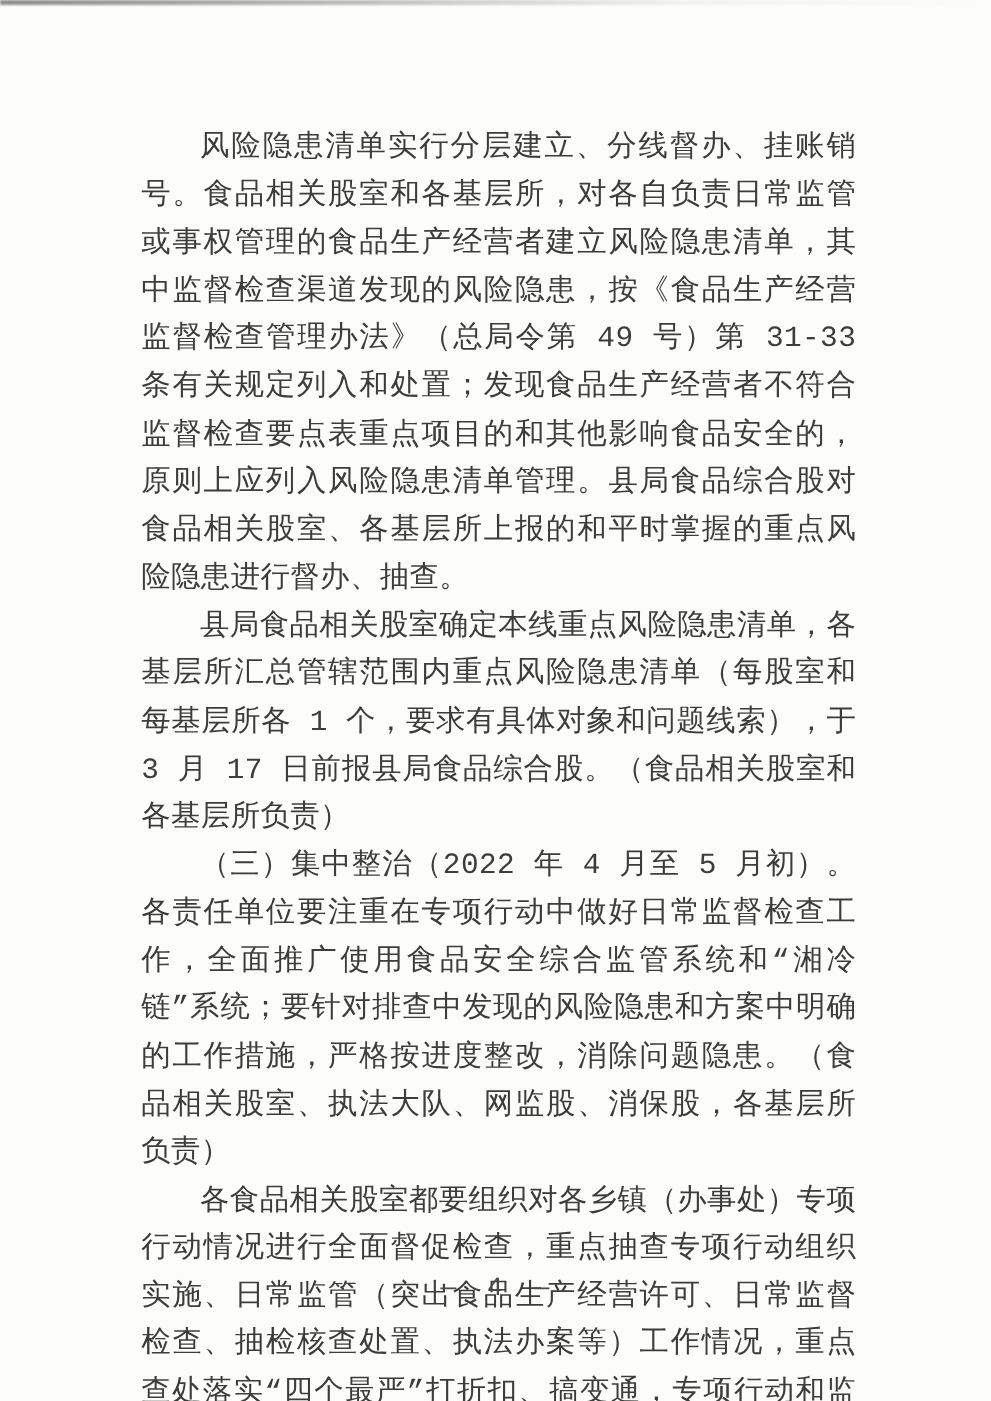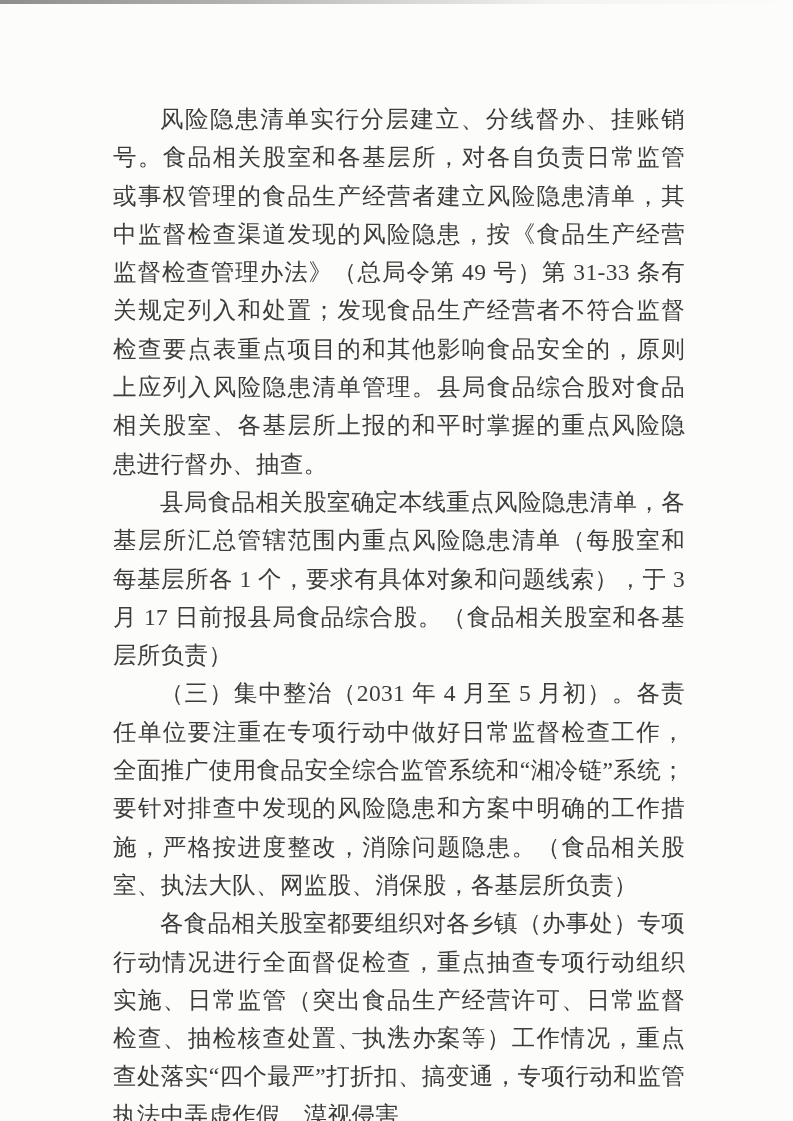--- a/index.html
+++ b/index.html
@@ -7,21 +7,21 @@
     padding: 0;
     background: #f2f2f0;
   }
   .page {
     position: relative;
     width: 793px;
     height: 1121px;
     margin: 0 auto;
     background: #fcfcfa;
     overflow: hidden;
-    font-family: Liberation Serif, serif;
+    font-family: Liberation Mono, monospace;
   }
   
   .scan-edge {
     position: absolute;
     top: 0;
     left: 0;
     width: 100%;
     height: 4px;
     background: linear-gradient(to right,
       rgba(50,50,50,0.55) 0%,
@@ -60,18 +60,18 @@
 </style>
 </head>
 <body>
 
 <div class="page">
   <div class="scan-edge"></div>
 
   <div class="content">
     <p>风险隐患清单实行分层建立、分线督办、挂账销号。食品相关股室和各基层所，对各自负责日常监管或事权管理的食品生产经营者建立风险隐患清单，其中监督检查渠道发现的风险隐患，按《食品生产经营监督检查管理办法》（总局令第 49 号）第 31-33 条有关规定列入和处置；发现食品生产经营者不符合监督检查要点表重点项目的和其他影响食品安全的，原则上应列入风险隐患清单管理。县局食品综合股对食品相关股室、各基层所上报的和平时掌握的重点风险隐患进行督办、抽查。</p>
     <p>县局食品相关股室确定本线重点风险隐患清单，各基层所汇总管辖范围内重点风险隐患清单（每股室和每基层所各 1 个，要求有具体对象和问题线索），于 3 月 17 日前报县局食品综合股。（食品相关股室和各基层所负责）</p>
-    <p>（三）集中整治（2031 年 4 月至 5 月初）。各责任单位要注重在专项行动中做好日常监督检查工作，全面推广使用食品安全综合监管系统和“湘冷链”系统；要针对排查中发现的风险隐患和方案中明确的工作措施，严格按进度整改，消除问题隐患。（食品相关股室、执法大队、网监股、消保股，各基层所负责）</p>
+    <p>（三）集中整治（2022 年 4 月至 5 月初）。各责任单位要注重在专项行动中做好日常监督检查工作，全面推广使用食品安全综合监管系统和“湘冷链”系统；要针对排查中发现的风险隐患和方案中明确的工作措施，严格按进度整改，消除问题隐患。（食品相关股室、执法大队、网监股、消保股，各基层所负责）</p>
     <p>各食品相关股室都要组织对各乡镇（办事处）专项行动情况进行全面督促检查，重点抽查专项行动组织实施、日常监管（突出食品生产经营许可、日常监督检查、抽检核查处置、执法办案等）工作情况，重点查处落实“四个最严”打折扣、搞变通，专项行动和监管执法中弄虚作假、漠视侵害</p>
   </div>
 
   <div class="footer">— 4 —</div>
 </div>
 
 </body></html>

